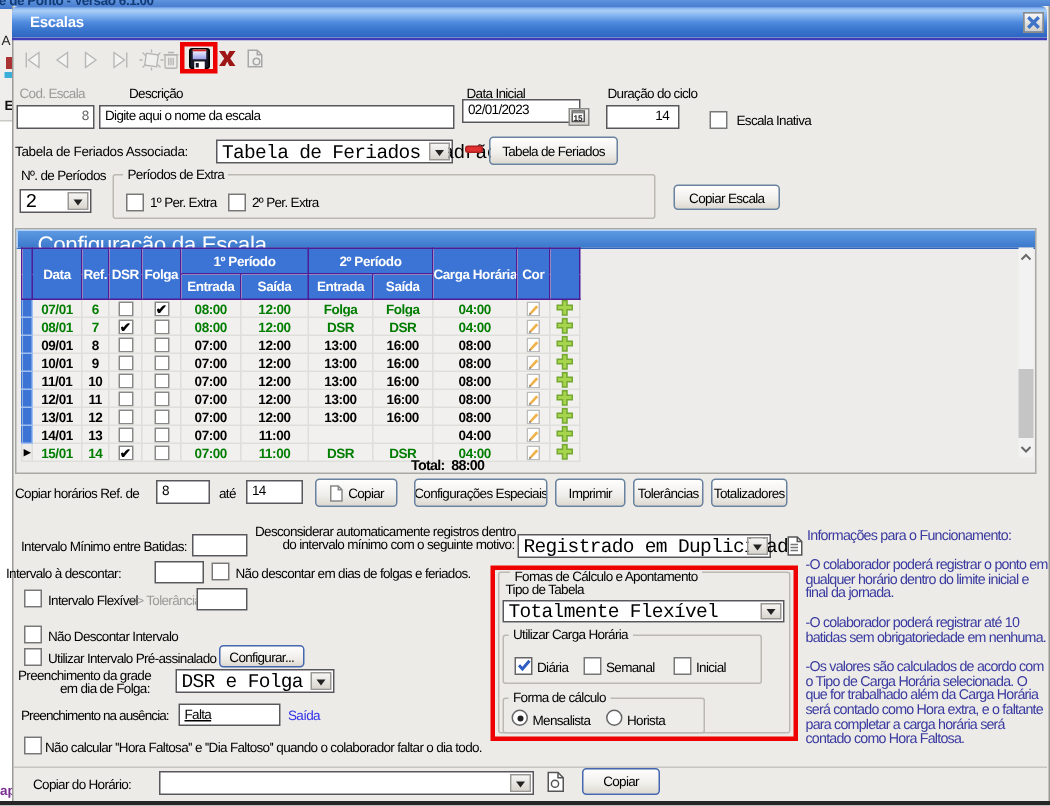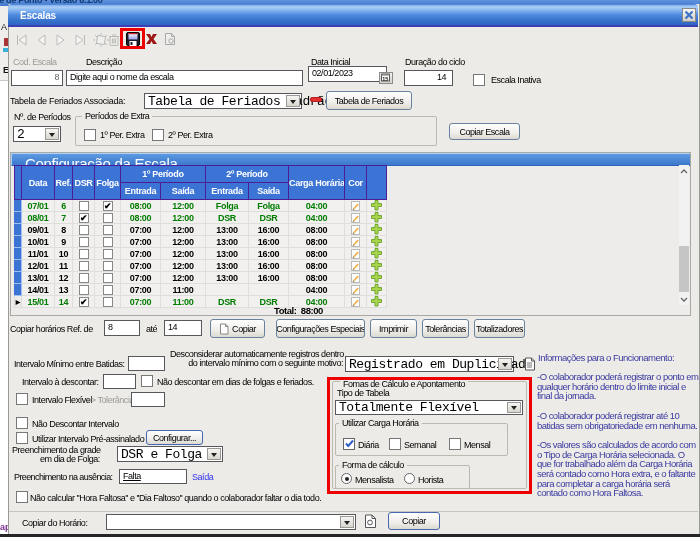--- a/index.html
+++ b/index.html
@@ -430,21 +430,21 @@
 <div class="combo" style="left:345px;top:356px;width:169px;height:16px;">
  <div class="txt">Registrado em Duplicidade</div>
     <div class="arr"></div>
 </div>
 <svg class="abs" style="left:524px;top:357px;" width="12" height="14" viewBox="0 0 12 14">
     <path d="M1.5 1 h6 l3 3 v9 h-9 Z" fill="#fff" stroke="#555"></path>
     <path d="M7.5 1 v3 h3" fill="none" stroke="#555"></path>
     <path d="M3 6 h5 M3 8 h5 M3 10 h5" stroke="#777"></path>
   </svg>
 
-<div class="lbl" style="left:22px;top:378px;text-align:right;">Intervalo à descontar:</div>
+<div class="lbl" style="left:4px;top:378px;text-align:right;">Intervalo à descontar:</div>
 <div class="tb" style="left:103px;top:374px;width:33px;height:15px;"></div>
 <div class="cb" style="left:141px;top:375px;"></div>
 <div class="lbl" style="left:157px;top:378px;">Não descontar em dias de folgas e feriados.</div>
 
 <div class="cb" style="left:16px;top:393px;"></div>
 <div class="lbl" style="left:32px;top:396px;">Intervalo Flexível</div>
 <div class="lbl" style="left:86px;top:396px;color:#9a9a98;">=&gt; Tolerância</div>
 <div class="tb" style="left:131px;top:392px;width:34px;height:15px;"></div>
 
 <div class="cb" style="left:16px;top:417px;"></div>
@@ -491,21 +491,21 @@
 <div class="grp" style="left:335px;top:423px;width:173px;height:33px;"></div>
 <div class="grplbl" style="left:339px;top:419px;">Utilizar Carga Horária</div>
 <div class="cb" style="left:343px;top:438px;border:1px solid #666;"></div>
 <svg class="abs" style="left:344px;top:438px;" width="11" height="11" viewBox="0 0 11 11">
     <path d="M2 5.5 L4.3 8 L9 2.5" stroke="#2e5ec4" stroke-width="2" fill="none"></path>
   </svg>
 <div class="lbl" style="left:358px;top:441px;">Diária</div>
 <div class="cb" style="left:389px;top:438px;"></div>
 <div class="lbl" style="left:404px;top:441px;">Semanal</div>
 <div class="cb" style="left:449px;top:438px;"></div>
-<div class="lbl" style="left:464px;top:441px;">Mensal</div>
+<div class="lbl" style="left:464px;top:441px;">Inicial</div>
 <div class="grp" style="left:335px;top:465px;width:135px;height:24px;"></div>
 <div class="grplbl" style="left:339px;top:461px;">Forma de cálculo</div>
 <div class="abs" style="left:341px;top:473px;width:11px;height:11px;border-radius:50%;background:#fff;border:1px solid #666;box-sizing:border-box;"></div>
 <div class="abs" style="left:344.5px;top:476.5px;width:4px;height:4px;border-radius:50%;background:#222;"></div>
 <div class="lbl" style="left:355px;top:476px;">Mensalista</div>
 <div class="abs" style="left:404px;top:473px;width:11px;height:11px;border-radius:50%;background:#fff;border:1px solid #666;box-sizing:border-box;"></div>
 <div class="lbl" style="left:418px;top:476px;">Horista</div>
 <div class="abs" style="left:327px;top:377px;width:205px;height:117px;border:3px solid #ee0000;box-sizing:border-box;"></div>
 
 <div class="abs" style="left:538px;top:353px;color:#3a3aa0;font-size:9.5px;line-height:10px;letter-spacing:-0.5px;white-space:nowrap;">Informações para o Funcionamento:</div>

